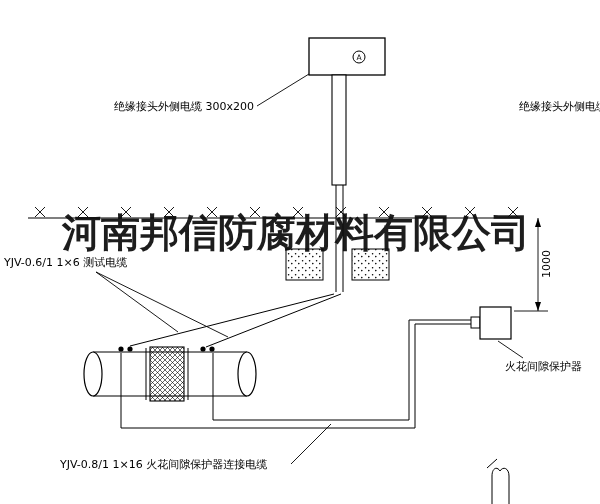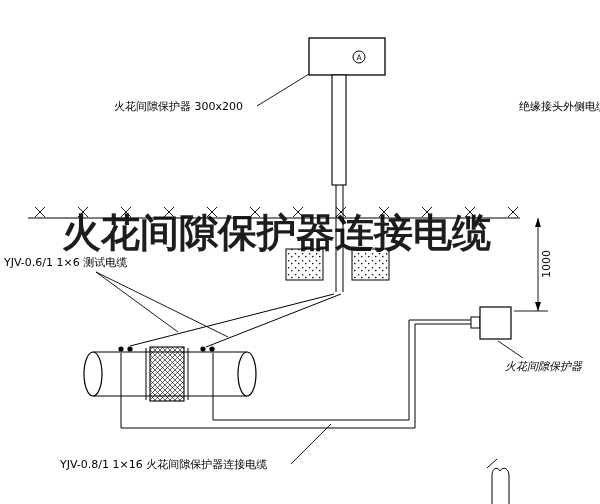--- a/index.html
+++ b/index.html
@@ -104,25 +104,25 @@
       <path d="M523 358 L498 341"></path>
       <path d="M291 464 L331 424"></path>
     </g>
 
     <g stroke="#000" stroke-width="1" fill="none">
       <path d="M492 504 L492 476 C492 468 497 466 500 471 C503 466 509 468 509 476 L509 504"></path>
       <path d="M487 468 L497 459"></path>
     </g>
   </svg>
 
-  <div class="lbl" style="left:114px; top:100px;">火花间隙保护器 300x200</div>
+  <div class="lbl" style="left:114px; top:100px;">绝缘接头外侧电缆 300x200</div>
 
   <div class="lbl" style="left:519px; top:100px;">绝缘接头外侧电缆</div>
 
   <div class="lbl" style="left:4px; top:256px;">YJV-0.6/1 1×6  测试电缆</div>
 
-  <div class="lbl" style="left:505px; top:360px;font-style:italic;">火花间隙保护器</div>
+  <div class="lbl" style="left:505px; top:360px;">火花间隙保护器</div>
 
   <div class="lbl" style="left:60px; top:458px;">YJV-0.8/1 1×16  火花间隙保护器连接电缆</div>
 
-  <div class="watermark">火花间隙保护器连接电缆</div>
+  <div class="watermark">河南邦信防腐材料有限公司</div>
 
 </div>
 
 </body></html>

